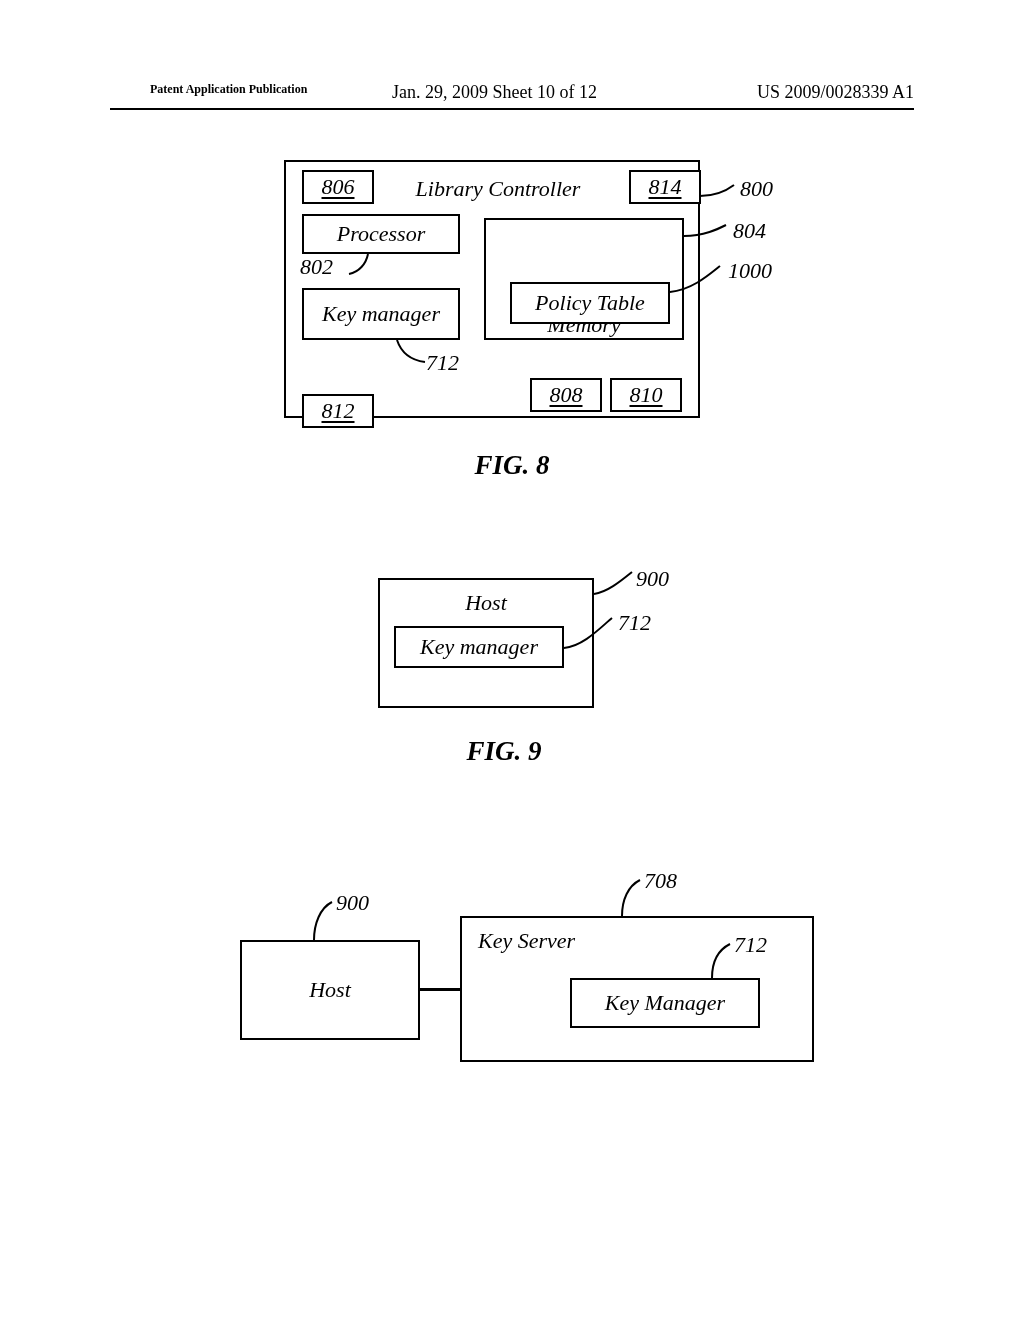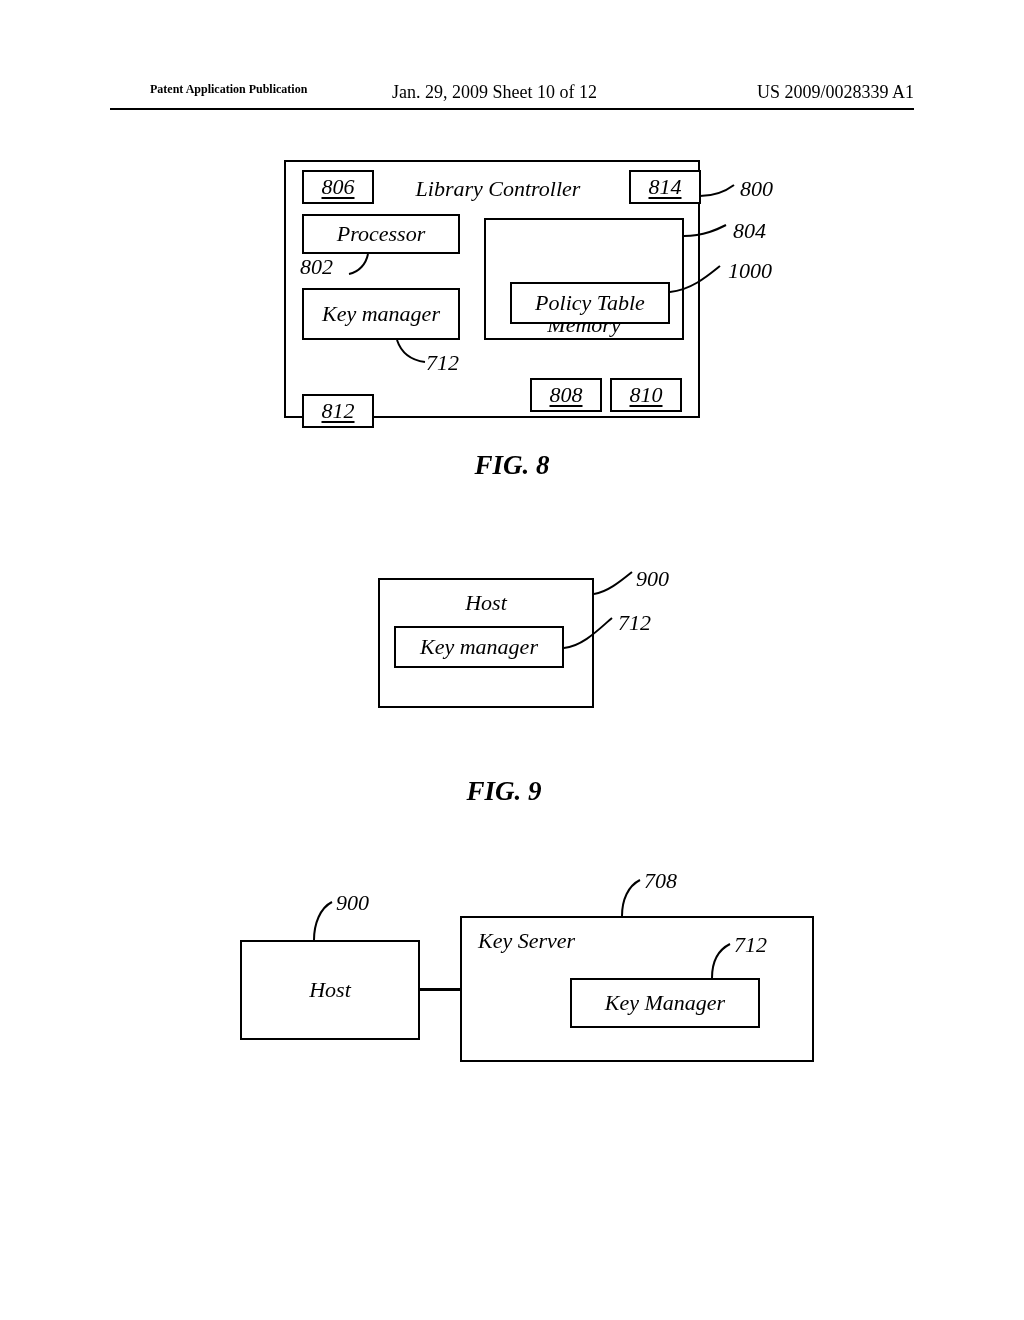--- a/index.html
+++ b/index.html
@@ -104,21 +104,21 @@
   <svg class="lead" style="left:594px; top:572px; width:60px; height:30px;">
     <path d="M0 22 C 14 20, 28 8, 38 0" stroke="#000" stroke-width="2" fill="none"></path>
   </svg>
   <div class="lead-label" style="left:636px; top:566px;">900</div>
 
   <svg class="lead" style="left:564px; top:616px; width:66px; height:38px;">
     <path d="M0 32 C 20 30, 38 10, 48 2" stroke="#000" stroke-width="2" fill="none"></path>
   </svg>
   <div class="lead-label" style="left:618px; top:610px;">712</div>
 
-  <div class="fig-caption" style="left:0; width:1008px; top:776px;">FIG. 9</div>
+  <div class="fig-caption" style="left:0; width:1008px; top:736px;">FIG. 9</div>
 
   <div class="box" style="left:240px; top:940px; width:180px; height:100px;">
     <span class="txt">Host</span>
   </div>
 
   <div class="box" style="left:460px; top:916px; width:354px; height:146px; align-items:flex-start; justify-content:flex-start; padding:10px 16px;">
     <span class="txt">Key Server</span>
   </div>
 
   <div class="box" style="left:570px; top:978px; width:190px; height:50px;">

